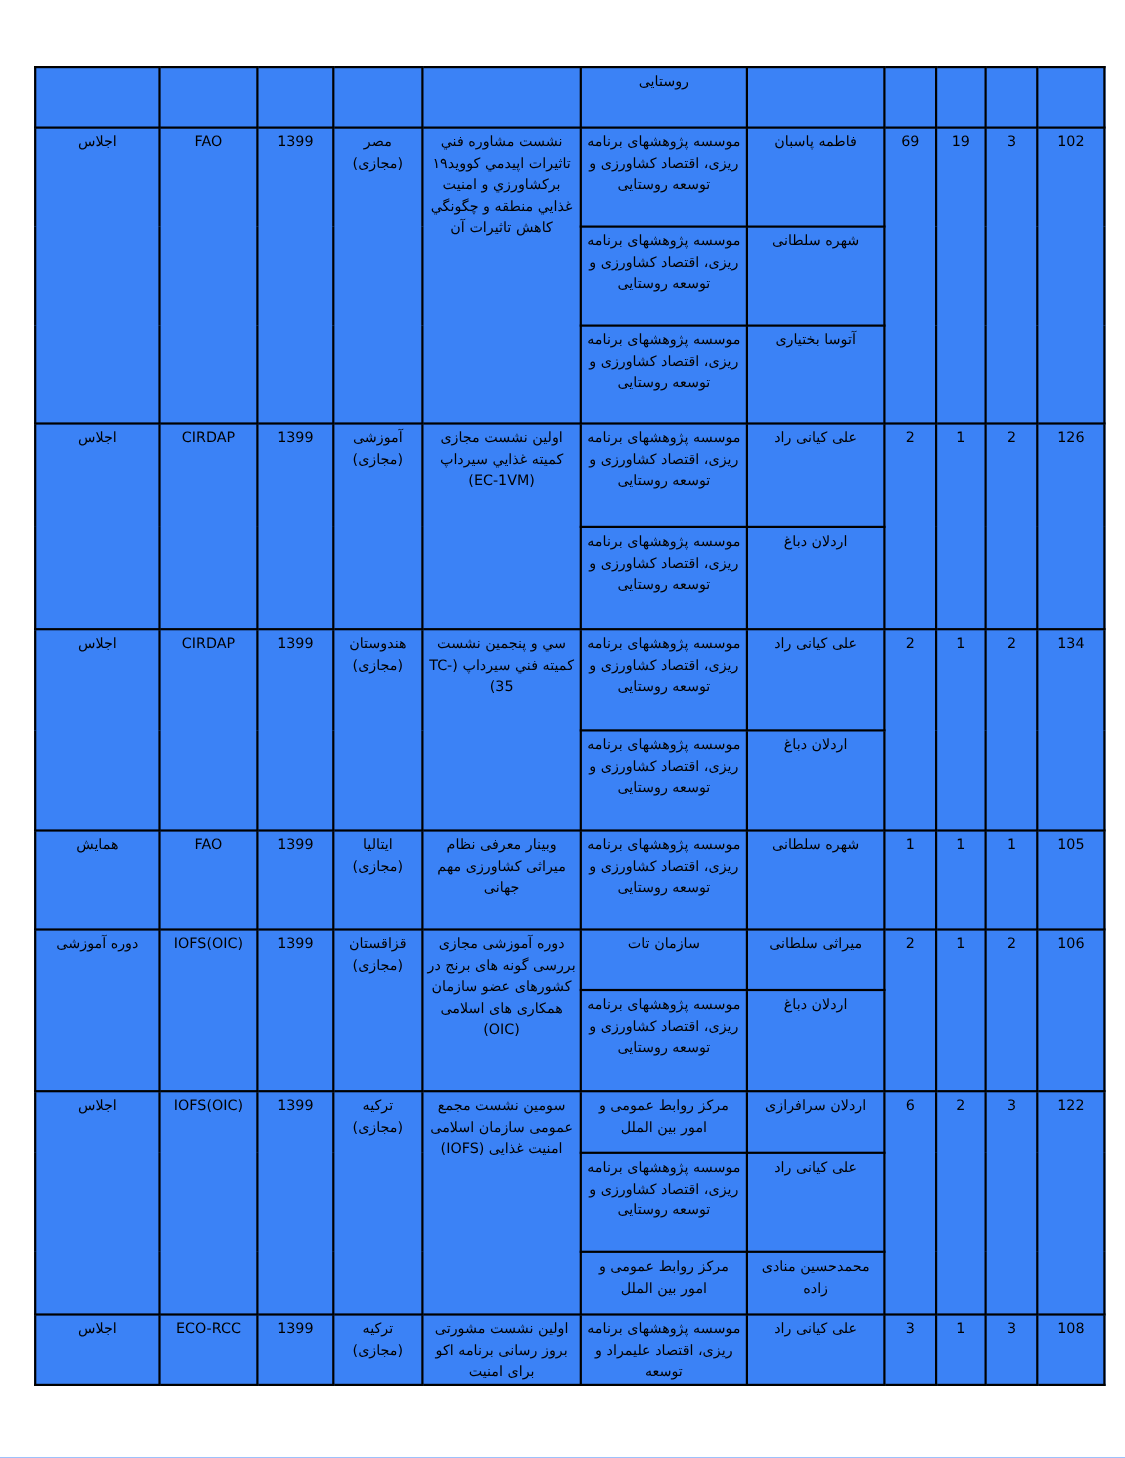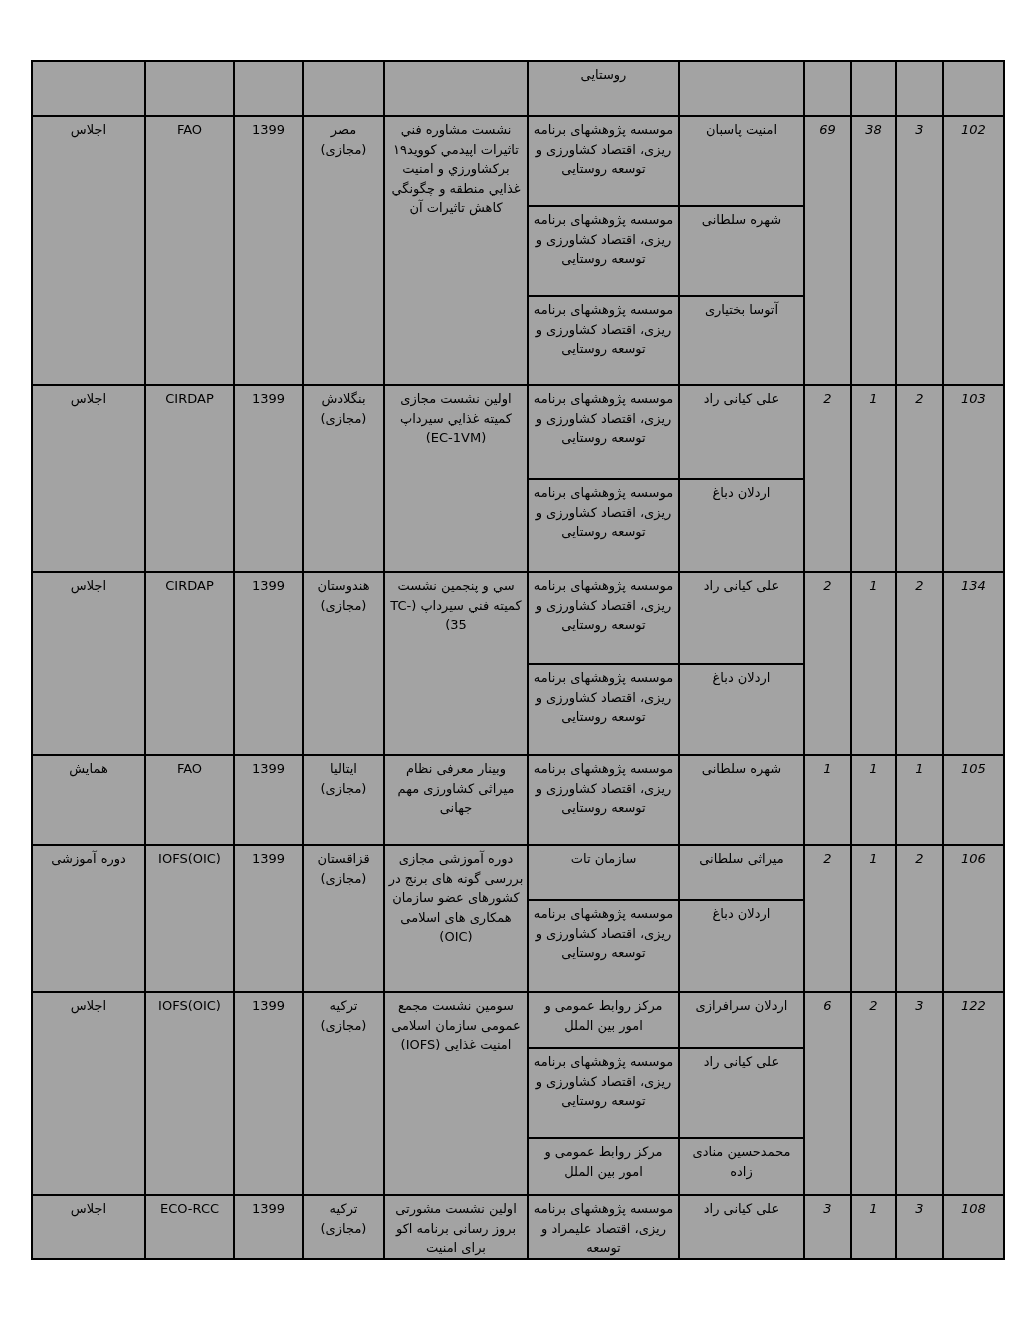--- a/index.html
+++ b/index.html
@@ -3,31 +3,31 @@
 <meta charset="utf-8">
 <style>
   html,body{margin:0;padding:0;}
   body{
     width:1023px;height:1325px;background:#ffffff;position:relative;
     font-family:"DejaVu Sans",sans-serif;color:#000;
   }
   table.events{
     position:absolute;left:31px;top:60px;width:972px;
     border-collapse:collapse;table-layout:fixed;direction:ltr;
-    background:#a3a3a3;
+    background:#3b82f6;
   }
   td{
     border:2px solid #000;
     vertical-align:top;text-align:center;
     padding:3px 2px 0 2px;
     font-size:13px;line-height:1.5;
     direction:rtl;word-wrap:break-word;overflow:hidden;
   }
   td.ltr{direction:ltr;margin-top:24px;}
-  td.num{direction:ltr;font-style:italic;}
+  td.num{direction:ltr;}
   .line{display:block;}
 </style>
 </head>
 <body>
 
 <table class="events">
   <colgroup>
     <col style="width:113px">
       <col style="width:89px">
       <col style="width:69px">
@@ -59,50 +59,50 @@
   <tr style="height:90px">
     <td rowspan="3">اجلاس</td>
     <td rowspan="3" class="ltr">FAO</td>
     <td rowspan="3" class="ltr">1399</td>
     <td rowspan="3">
       <span class="line">مصر</span>
       <span class="line">(مجازی)</span>
     </td>
     <td rowspan="3">نشست مشاوره فني تاثيرات اپيدمي کوويد۱۹ برکشاورزي و امنيت غذايي منطقه و چگونگي کاهش تاثيرات آن</td>
     <td>موسسه پژوهشهای برنامه ریزی، اقتصاد کشاورزی و توسعه روستایی</td>
-    <td>امنيت پاسبان</td>
+    <td>فاطمه پاسبان</td>
     <td rowspan="3" class="num">69</td>
-    <td rowspan="3" class="num">38</td>
+    <td rowspan="3" class="num">19</td>
     <td rowspan="3" class="num">3</td>
     <td rowspan="3" class="num">102</td>
   </tr>
   <tr style="height:90px">
     <td>موسسه پژوهشهای برنامه ریزی، اقتصاد کشاورزی و توسعه روستایی</td>
     <td>شهره سلطانی</td>
   </tr>
   <tr style="height:89px">
     <td>موسسه پژوهشهای برنامه ریزی، اقتصاد کشاورزی و توسعه روستایی</td>
     <td>آتوسا بختیاری</td>
   </tr>
 
   <tr style="height:94px">
     <td rowspan="2">اجلاس</td>
     <td rowspan="2" class="ltr">CIRDAP</td>
     <td rowspan="2" class="ltr">1399</td>
     <td rowspan="2">
-      <span class="line">بنگلادش</span>
+      <span class="line">آموزشی</span>
       <span class="line">(مجازی)</span>
     </td>
     <td rowspan="2">اولین نشست مجازی کمیته غذايي سیرداپ (EC-1VM)</td>
     <td>موسسه پژوهشهای برنامه ریزی، اقتصاد کشاورزی و توسعه روستایی</td>
     <td>علی کیانی راد</td>
     <td rowspan="2" class="num">2</td>
     <td rowspan="2" class="num">1</td>
     <td rowspan="2" class="num">2</td>
-    <td rowspan="2" class="num">103</td>
+    <td rowspan="2" class="num">126</td>
   </tr>
   <tr style="height:93px">
     <td>موسسه پژوهشهای برنامه ریزی، اقتصاد کشاورزی و توسعه روستایی</td>
     <td>اردلان دباغ</td>
   </tr>
 
   <tr style="height:92px">
     <td rowspan="2">اجلاس</td>
     <td rowspan="2" class="ltr">CIRDAP</td>
     <td rowspan="2" class="ltr">1399</td>

